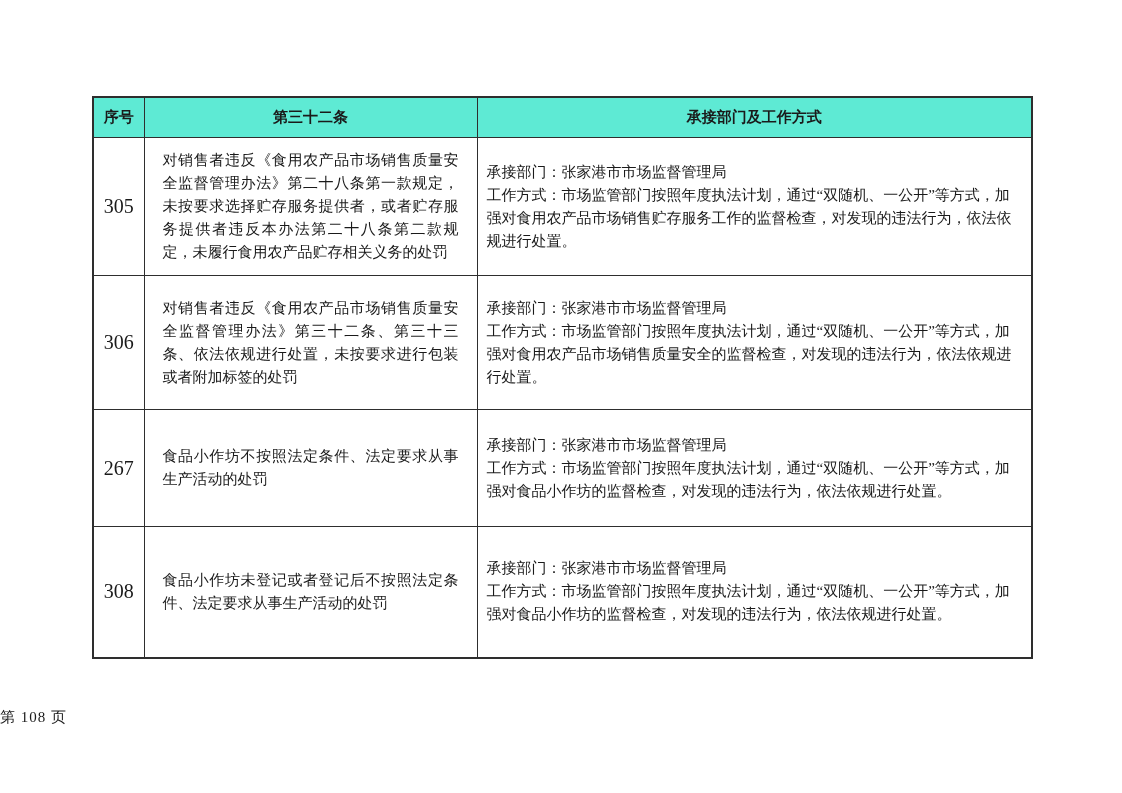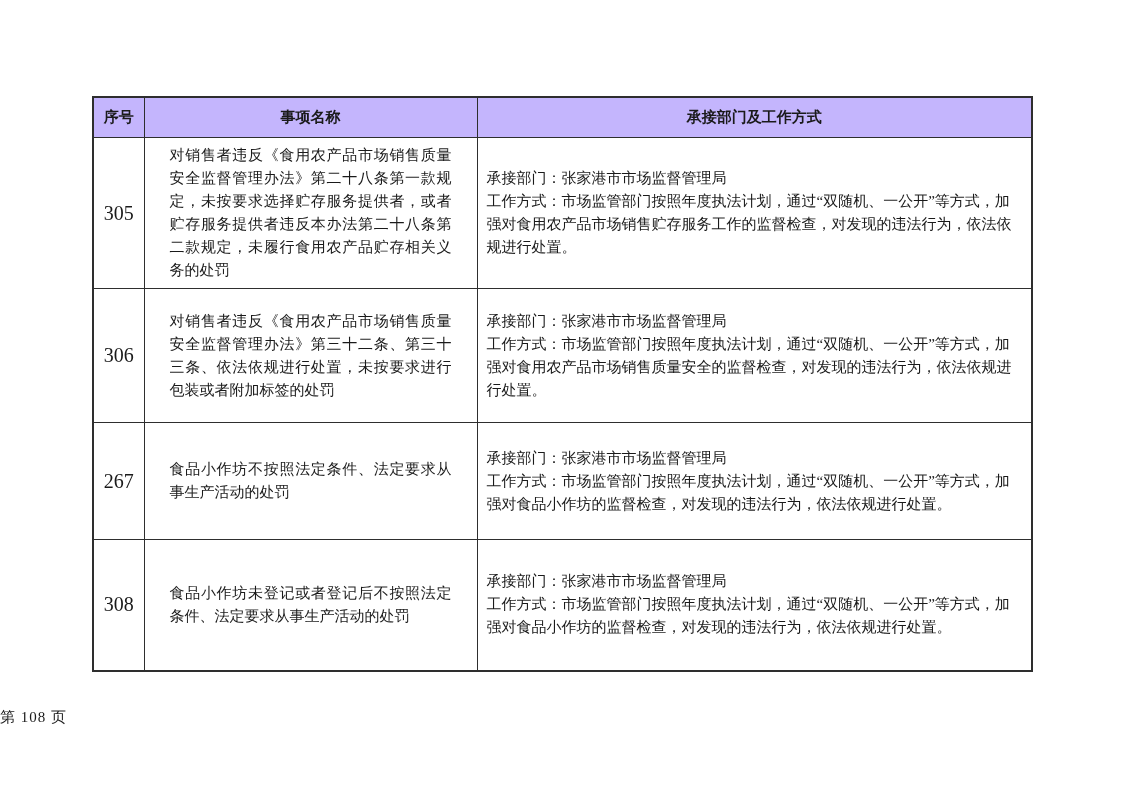--- a/index.html
+++ b/index.html
@@ -31,34 +31,34 @@
     border-width: 2px;
   }
   th.hdr {
     font-family: "Liberation Sans", "DejaVu Sans", sans-serif;
     font-weight: bold;
     font-size: 15px;
     text-align: center;
     vertical-align: middle;
     height: 39px;
     padding: 0;
-    background: #c4b5fd;
+    background: #5eead4;
   }
   td {
     vertical-align: middle;
     font-size: 15px;
     background: #ffffff;
   }
   td.seq {
     text-align: center;
     font-size: 20px;
     padding: 0;
   }
   td.item {
-    padding: 6px 25px;
+    padding: 6px 18px;
     line-height: 23px;
     text-align: justify;
     text-justify: inter-ideograph;
   }
   td.work {
     padding: 6px 9px;
     line-height: 23px;
     margin-left: 16px;
   }
   .row-305 { height: 138px; }
@@ -84,21 +84,21 @@
 
   <table class="doc-table">
     <colgroup>
       <col style="width:51px">
       <col style="width:333px">
       <col style="width:555px">
     </colgroup>
     <thead>
       <tr>
         <th class="hdr">序号</th>
-        <th class="hdr">事项名称</th>
+        <th class="hdr">第三十二条</th>
         <th class="hdr">承接部门及工作方式</th>
       </tr>
     </thead>
     <tbody>
       <tr class="row-305">
         <td class="seq">305</td>
         <td class="item">对销售者违反《食用农产品市场销售质量安全监督管理办法》第二十八条第一款规定，未按要求选择贮存服务提供者，或者贮存服务提供者违反本办法第二十八条第二款规定，未履行食用农产品贮存相关义务的处罚</td>
         <td class="work">
           <div>承接部门：张家港市市场监督管理局</div>
           <div>工作方式：市场监管部门按照年度执法计划，通过“双随机、一公开”等方式，加强对食用农产品市场销售贮存服务工作的监督检查，对发现的违法行为，依法依规进行处置。</div>

